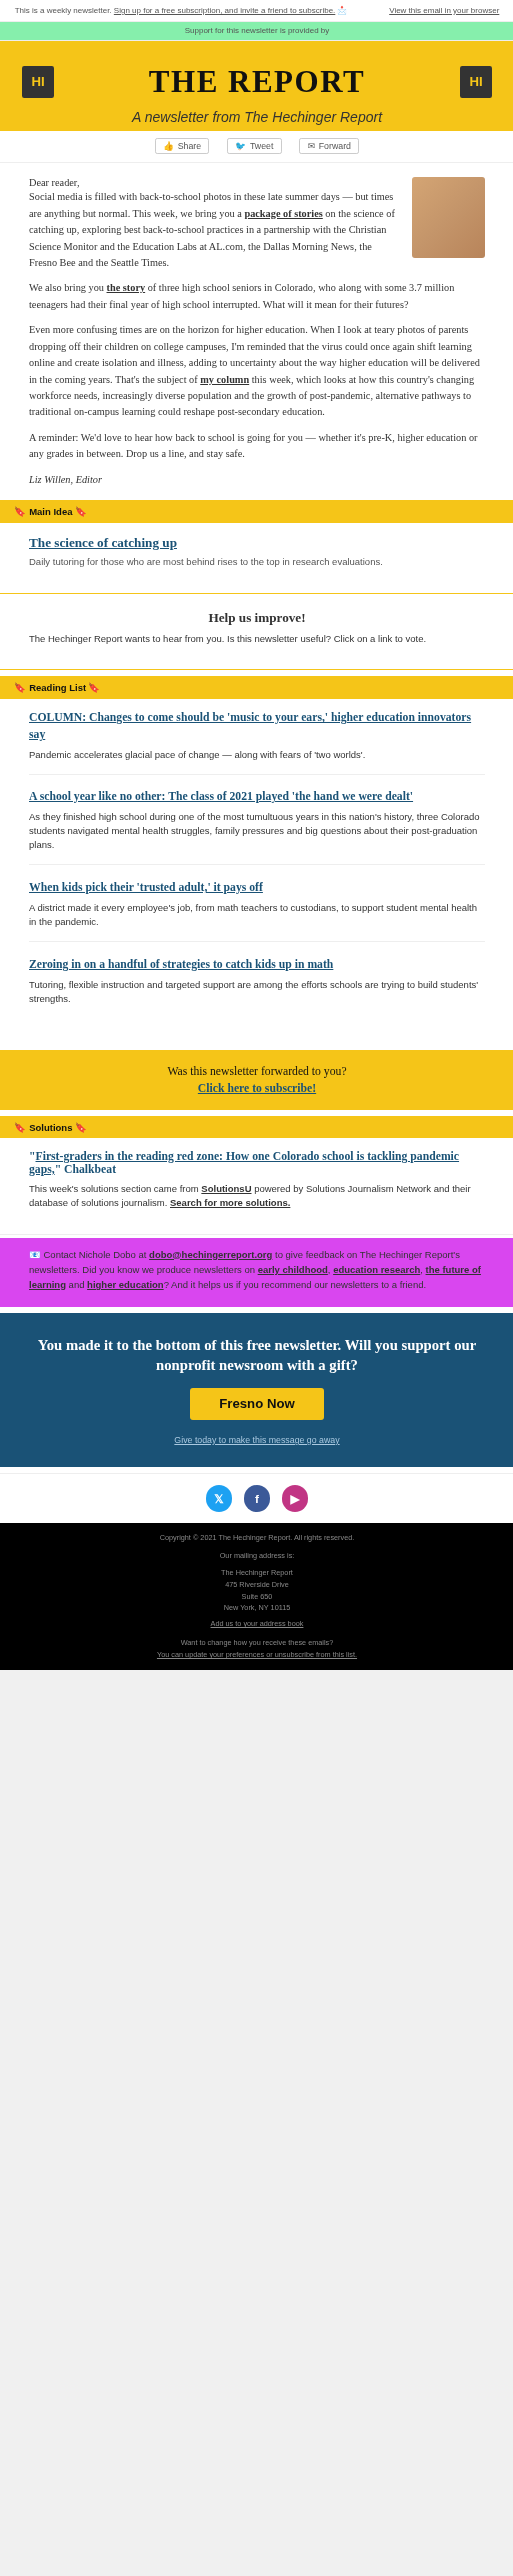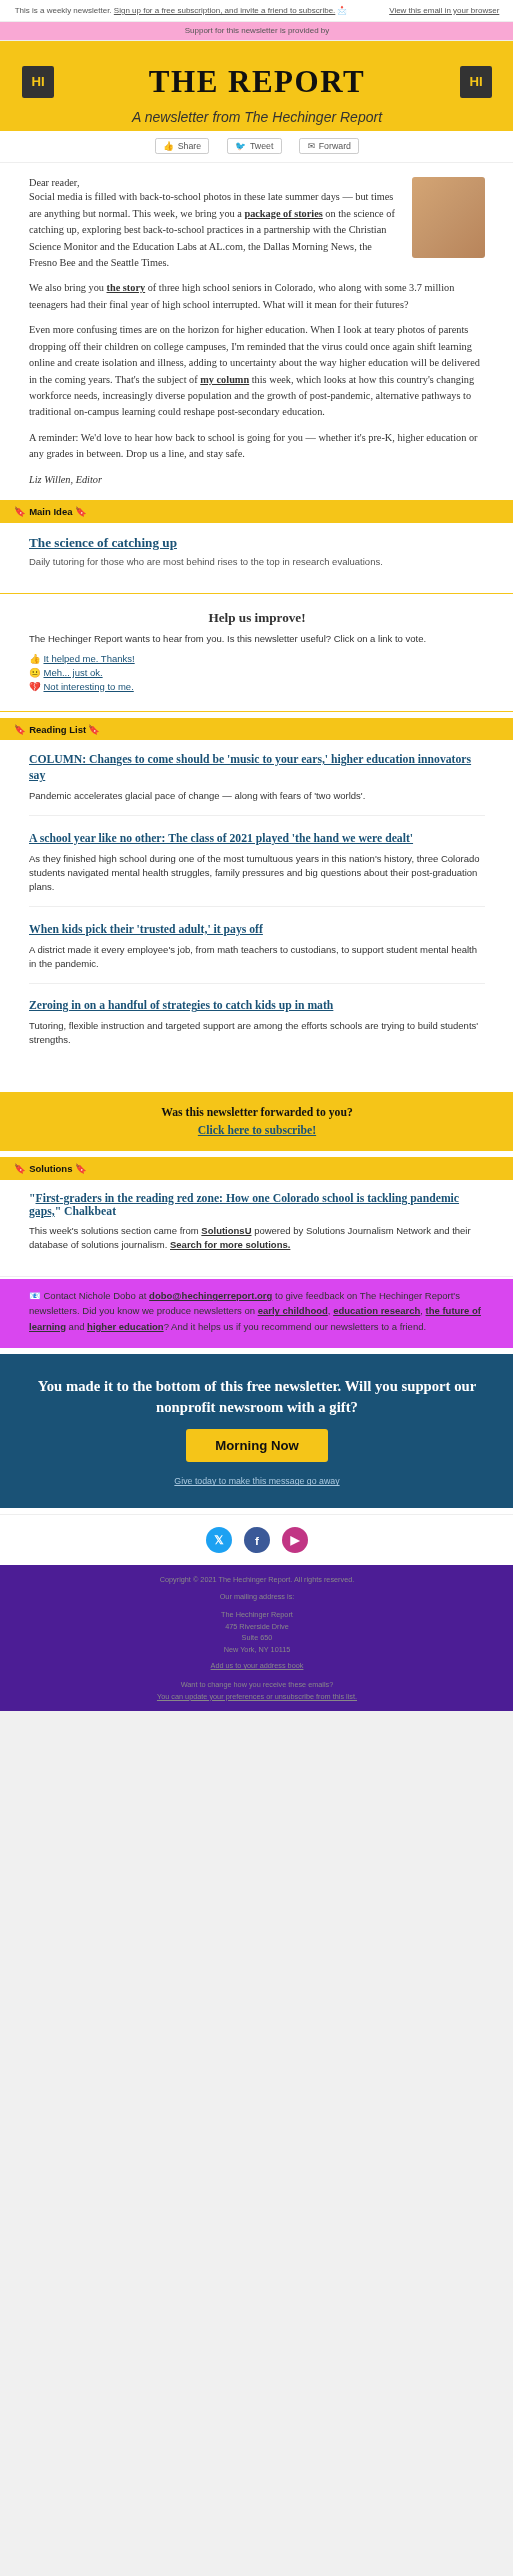--- a/index.html
+++ b/index.html
@@ -23,21 +23,21 @@
       color: #555;
       font-family: Arial, sans-serif;
       display: flex;
       justify-content: space-between;
       align-items: center;
       border-bottom: 0.7px solid #eee;
     }
     .top-bar a { color: #555; text-decoration: underline; }
     
     .support-bar {
-      background: #f9a8d4;
+      background: #86efac;
       text-align: center;
       padding: 4.4px 14.7px;
       font-size: 8px;
       color: #555;
       font-family: Arial, sans-serif;
       border-bottom: 0.7px solid #eee;
     }
     
     .header {
       background: #f5c518;
@@ -236,21 +236,21 @@
     }
     
     .subscribe-cta {
       background: #f5c518;
       text-align: center;
       padding: 14.7px 29px;
       margin: 5.9px 0;
     }
     .subscribe-cta .cta-text {
       font-size: 11.7px;
-      font-weight: bold;
+      font-weight: normal;
       font-family: Georgia, serif;
       color: #111;
       margin-bottom: 4.4px;
     }
     .subscribe-cta a {
       font-size: 11.7px;
       color: #1a5276;
       text-decoration: underline;
       font-weight: bold;
       font-family: Georgia, serif;
@@ -357,21 +357,21 @@
       color: #fff;
       font-size: 11.7px;
       font-weight: bold;
       font-family: Arial, sans-serif;
     }
     .social-circle.twitter { background: #1da1f2; }
     .social-circle.facebook { background: #3b5998; }
     .social-circle.instagram { background: #c13584; }
     
     .footer-text {
-      background: #4c1d95;
+      background: #000000;
       text-align: center;
       padding: 8.8px 29px;
       font-size: 7.3px;
       color: #888;
       font-family: Arial, sans-serif;
       line-height: 1.6;
     }
     .footer-text a {
       color: #888;
       text-decoration: underline;
@@ -461,34 +461,20 @@
   </div>
 
   <div class="article-section">
     <div class="article-title">The science of catching up</div>
     <div class="article-subtitle">Daily tutoring for those who are most behind rises to the top in research evaluations.</div>
   </div>
 
   <div class="help-section">
     <div class="help-title">Help us improve!</div>
     <p class="help-text">The Hechinger Report wants to hear from you. Is this newsletter useful? Click on a link to vote.</p>
-    <ul class="vote-list">
-      <li>
-        <span>👍</span>
-        <a>It helped me. Thanks!</a>
-      </li>
-      <li>
-        <span>😐</span>
-        <a>Meh... just ok.</a>
-      </li>
-      <li>
-        <span>💔</span>
-        <a>Not interesting to me.</a>
-      </li>
-    </ul>
   </div>
 
   <div class="section-label">
     <span>🔖</span>
     <span>Reading List</span>
     <span>🔖</span>
   </div>
 
   <div class="reading-section">
 
@@ -537,21 +523,21 @@
   <hr class="divider">
 
   <div class="contact-section">
     <p class="contact-text">
       <span>📧</span> Contact Nichole Dobo at <a>dobo@hechingerreport.org</a> to give feedback on The Hechinger Report's newsletters. Did you know we produce newsletters on <a>early childhood</a>, <a>education research</a>, <a>the future of learning</a> and <a>higher education</a>? And it helps us if you recommend our newsletters to a friend.
     </p>
   </div>
 
   <div class="donate-section">
     <div class="donate-title">You made it to the bottom of this free newsletter. Will you support our nonprofit newsroom with a gift?</div>
-    <button class="donate-btn">Morning Now</button>
+    <button class="donate-btn">Fresno Now</button>
     <a class="give-link">Give today to make this message go away</a>
   </div>
 
   <div class="social-footer">
     <div class="social-circle twitter">𝕏</div>
     <div class="social-circle facebook">f</div>
     <div class="social-circle instagram">▶</div>
   </div>
 
   <div class="footer-text">

